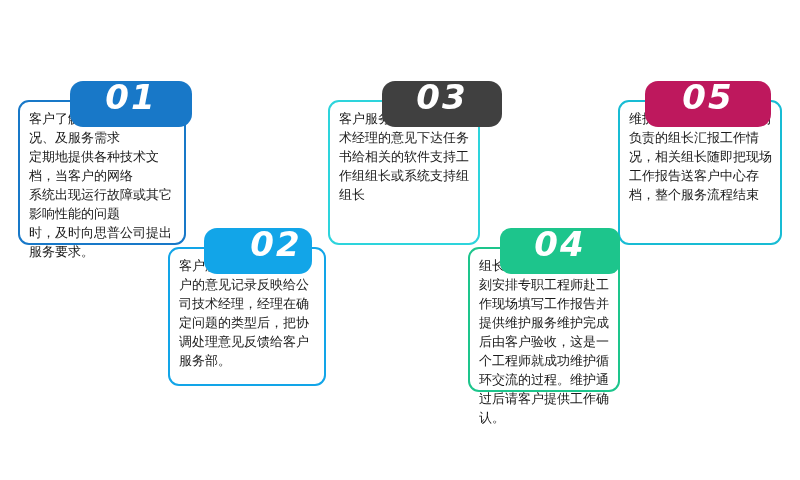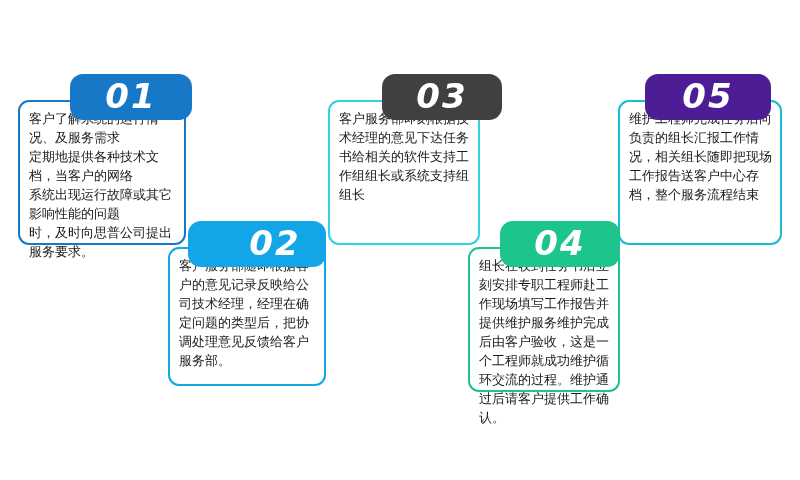--- a/index.html
+++ b/index.html
@@ -28,23 +28,23 @@
   .step {
     position: absolute;
   }
 
   .badge {
     position: absolute;
     height: 46px;
     border-radius: 13px;
     box-sizing: border-box;
     display: flex;
-    align-items: center;
     justify-content: center;
     z-index: 3;
+    margin-top: 7px;
   }
 
   .badge-num {
     color: #ffffff;
     font-family: "DejaVu Sans", sans-serif;
     font-size: 34px;
     font-style: italic;
     font-weight: 700;
     letter-spacing: 2px;
     line-height: 1;
@@ -72,29 +72,29 @@
     line-height: 19px;
     white-space: pre-line;
     letter-spacing: 0px;
   }
 
   
   #step-01 .badge { left: 70px;  top: 74px;  width: 122px; }
   #step-01 .card  { left: 18px;  top: 100px; width: 168px; height: 145px; }
 
   
-  #step-02 .badge { left: 188px; top: 221px; width: 138px; padding-left: 36px; }
+  #step-02 .badge { left: 204px; top: 221px; width: 108px; padding-left: 36px; }
   #step-02 .card  { left: 168px; top: 247px; width: 158px; height: 139px; }
 
   
   #step-03 .badge { left: 382px; top: 74px;  width: 120px; }
   #step-03 .card  { left: 328px; top: 100px; width: 152px; height: 145px; }
 
   
-  #step-04 .badge { left: 500px; top: 221px; width: 120px; }
+  #step-04 .badge { left: 500px; top: 221px; width: 120px; border-radius: 11px; }
   #step-04 .card  { left: 468px; top: 247px; width: 152px; height: 145px; }
 
   
   #step-05 .badge { left: 645px; top: 74px;  width: 126px; }
   #step-05 .card  { left: 618px; top: 100px; width: 164px; height: 145px; }
 </style>
 </head>
 <body>
 
 <div id="infographic" style="background: rgb(255, 255, 255);">
@@ -132,21 +132,21 @@
   <div class="step" id="step-04">
     <div class="badge" style="background: rgb(29, 197, 140);">
       <span class="badge-num">04</span>
     </div>
     <div class="card" style="border-color: rgb(29, 197, 140);">
       <div class="card-text">组长在收到任务书后立刻安排专职工程师赴工作现场填写工作报告并提供维护服务维护完成后由客户验收，这是一个工程师就成功维护循环交流的过程。维护通过后请客户提供工作确认。</div>
     </div>
   </div>
 
   <div class="step" id="step-05">
-    <div class="badge" style="background: #4c1d95;">
+    <div class="badge" style="background: #be185d;">
       <span class="badge-num">05</span>
     </div>
     <div class="card" style="border-color: rgb(24, 188, 212);">
       <div class="card-text">维护工程师完成任务后向负责的组长汇报工作情况，相关组长随即把现场工作报告送客户中心存档，整个服务流程结束</div>
     </div>
   </div>
 
 </div>
 
 </body></html>

